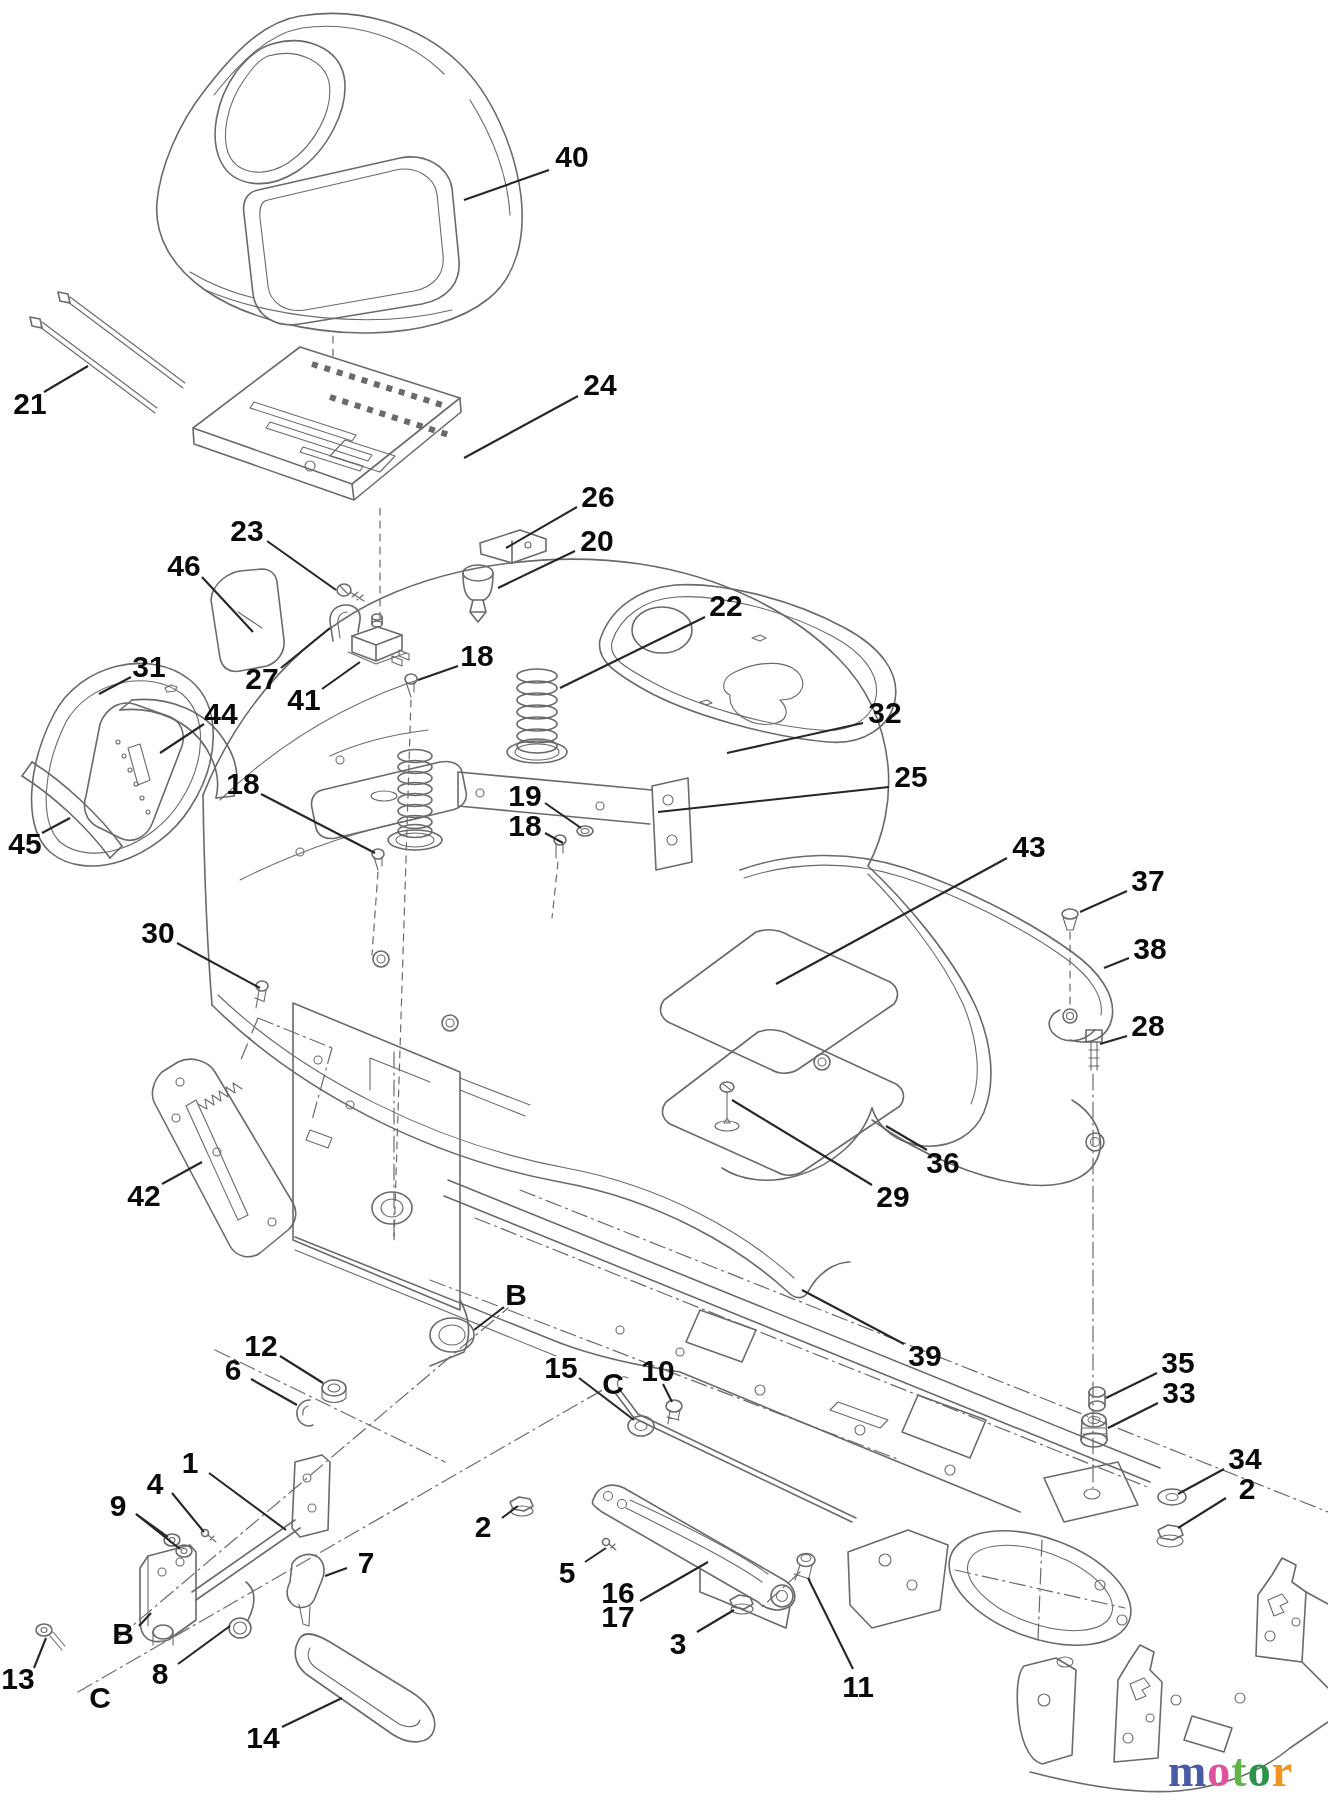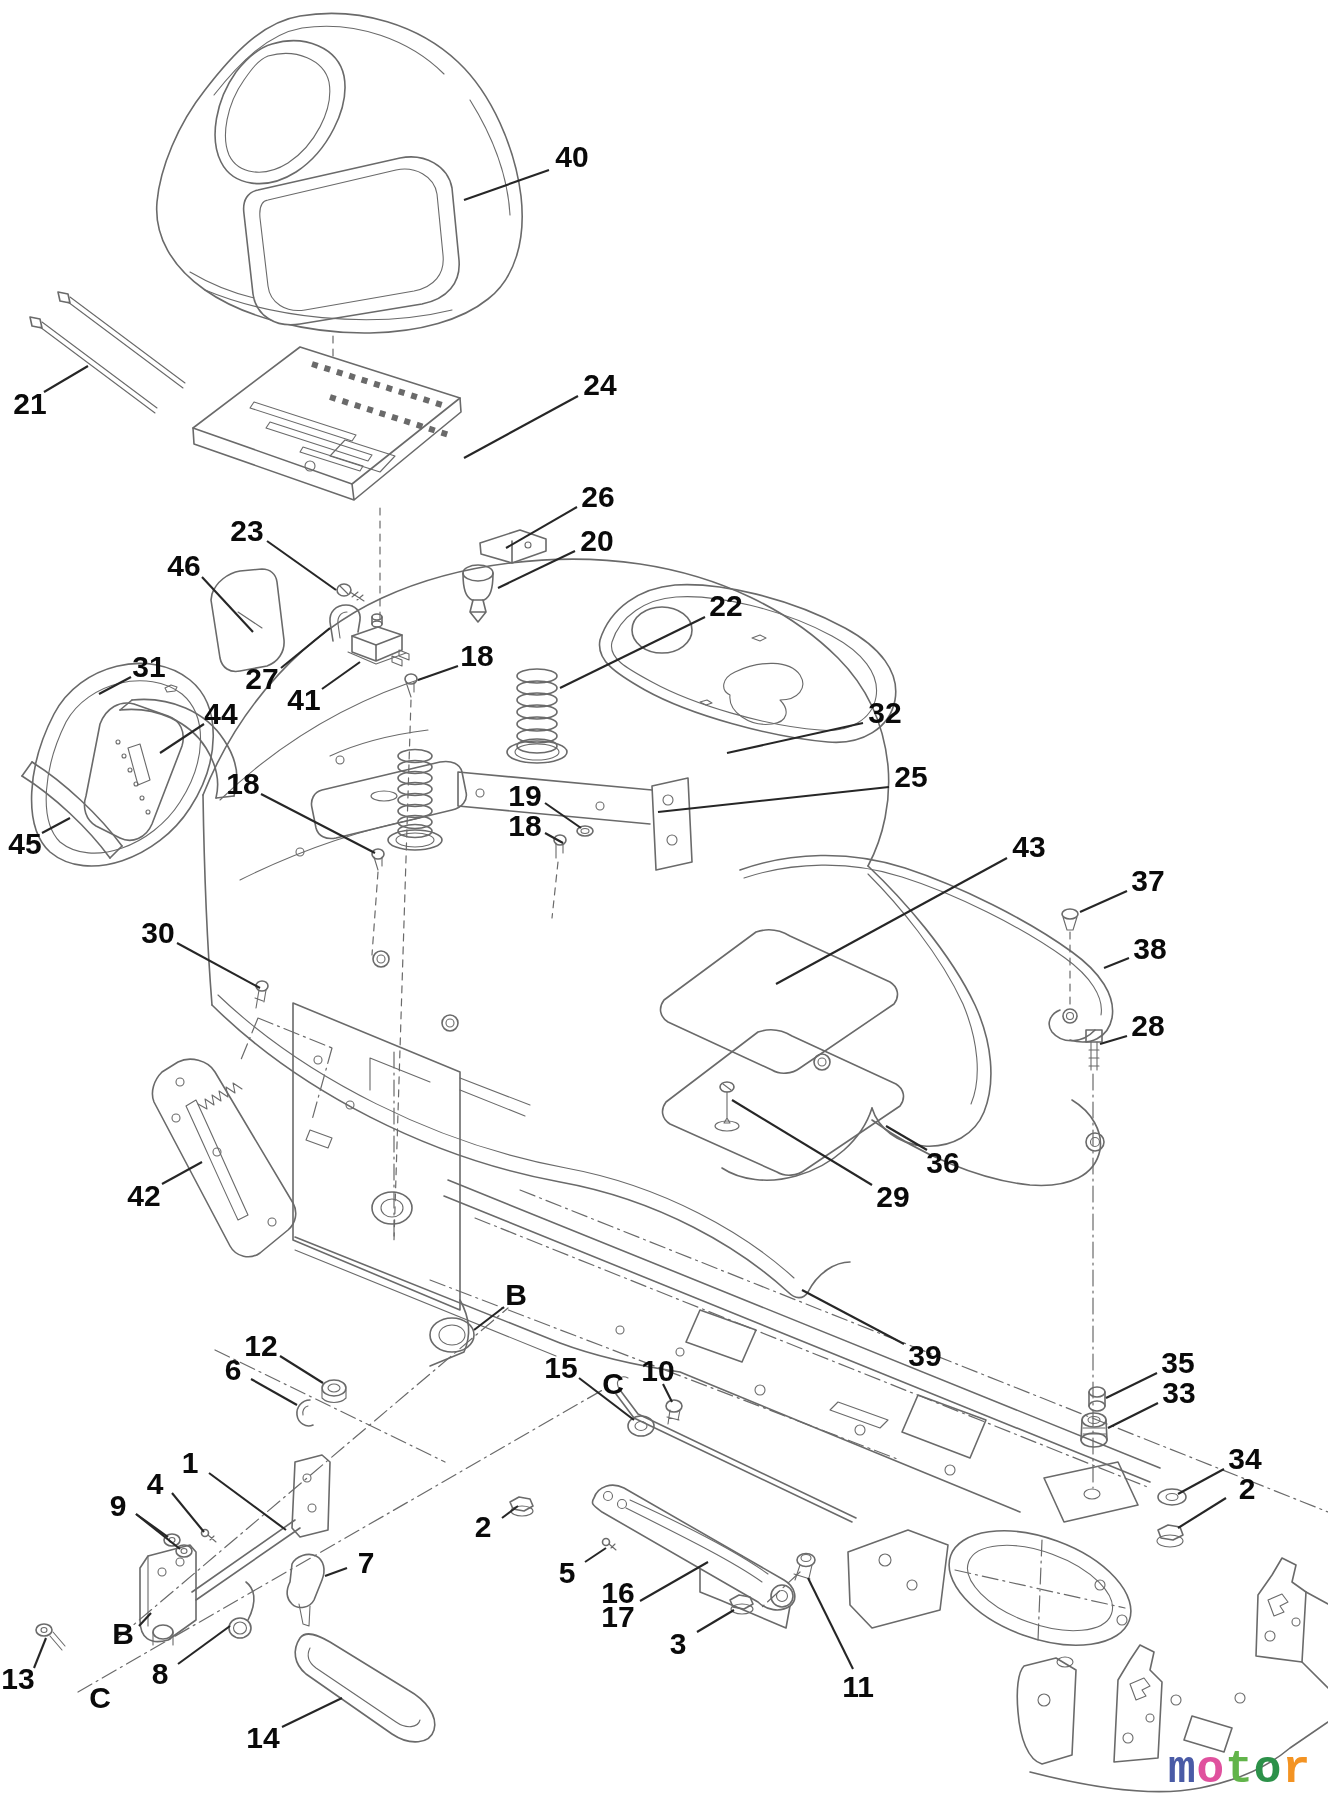--- a/index.html
+++ b/index.html
@@ -8,21 +8,21 @@
   .art{position:absolute;left:0;top:0;}
   .ln{fill:none;stroke:var(--line,#6a6a6a);stroke-width:1.6;stroke-linecap:round;stroke-linejoin:round;}
   .fw{fill:#ffffff;}
   .thin{stroke-width:1.1;}
   .dash{stroke-dasharray:7 6;stroke-width:1.2;}
   .ddot{stroke-dasharray:16 5 2 5;stroke-width:1.2;}
   .hrow{stroke-width:6;stroke-dasharray:6 7;stroke-linecap:butt;}
   .leader{stroke:var(--leader,#262626);stroke-width:2.1;}
   .callout{font:700 30px "Liberation Sans",sans-serif;fill:var(--callout,#0a0a0a);}
   .wm{position:absolute;left:1168px;top:1744px;white-space:nowrap;
-      font-family:Liberation Mono, monospace;font-weight:700;}
+      font-family:Liberation Serif, serif;font-weight:700;}
   .wm .word span{font-size:46px;letter-spacing:1px;}
 </style>
 </head>
 <body>
 
 <div class="canvas">
 <svg class="art" width="1328" height="1800" viewBox="0 0 1328 1800">
 
   <g>
     <path class="ln fw" d="M300,16 C360,6 420,26 458,62 C492,94 515,148 521,196 C526,240 515,278 488,299 C462,320 420,332 370,333 C310,334 245,318 205,290 C172,267 154,236 157,202 C160,168 178,124 205,90 C232,55 262,22 300,16 Z"></path>

